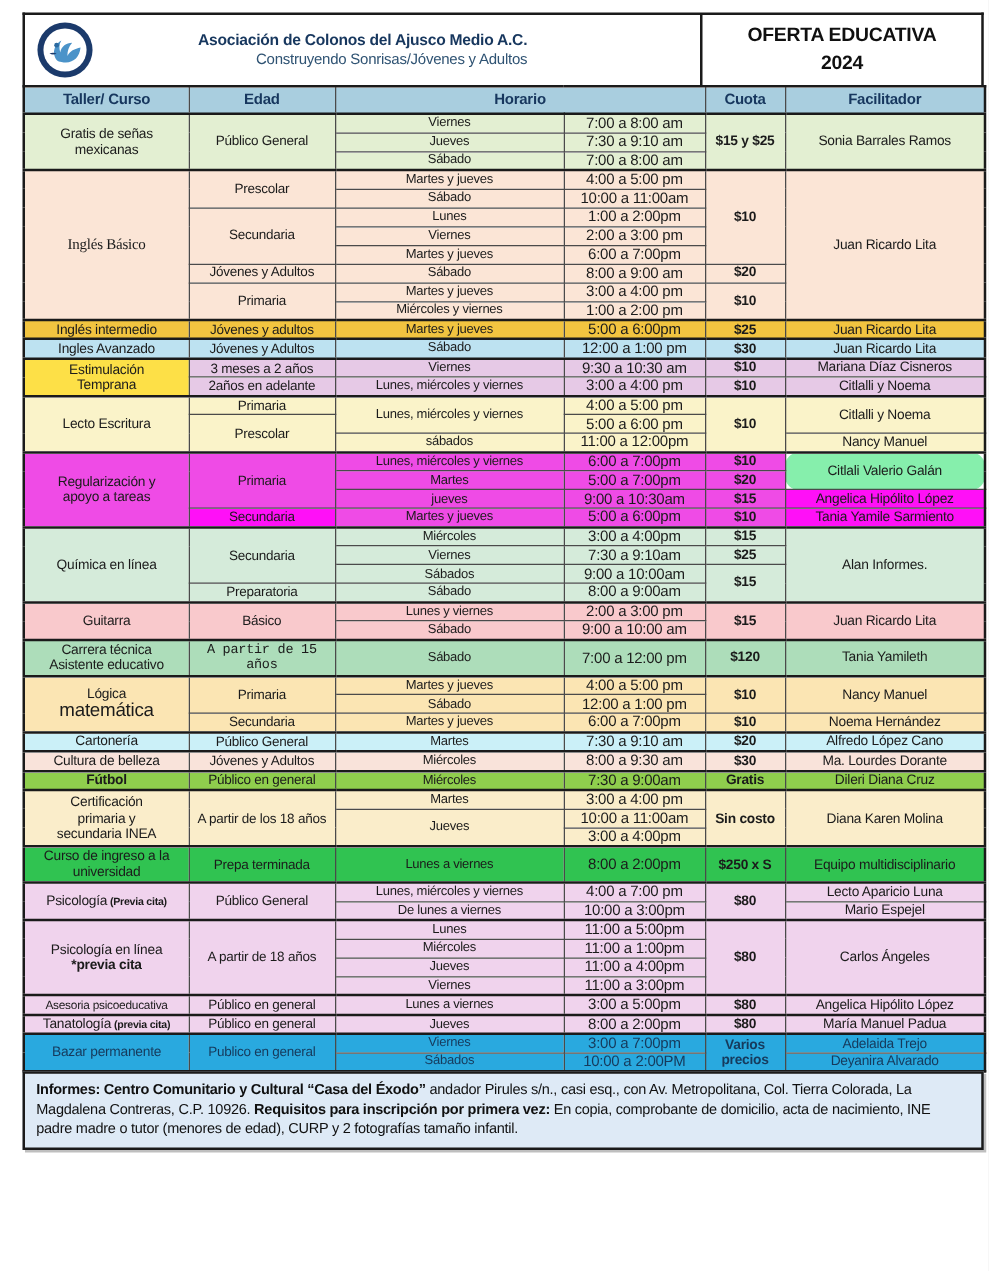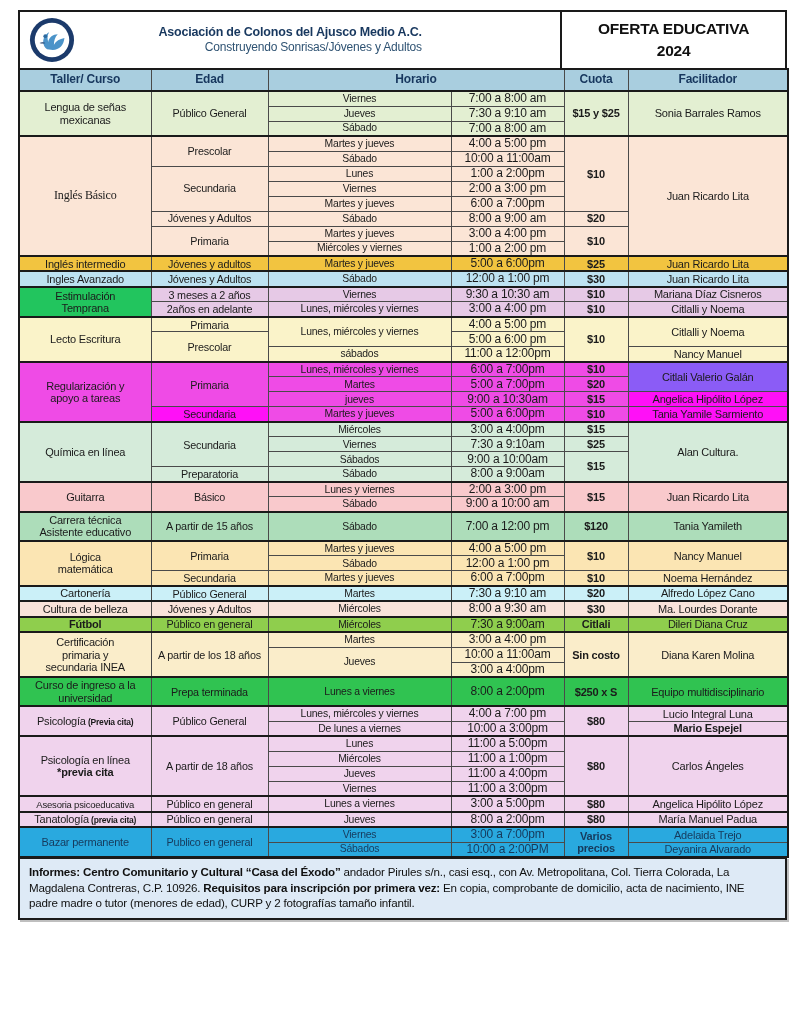--- a/index.html
+++ b/index.html
@@ -30,21 +30,21 @@
   thead th{background:var(--header_row_bg);color:var(--header_row_text);font-weight:bold;font-size:12px;height:20px;border-bottom:2px solid var(--border_dark);}
   tbody tr{height:15px;}
   tbody tr.tall{height:29px;}
   tbody tr.sec-start td{border-top:2px solid var(--border_dark);}
   td.course-cell{font-size:11px;}
   td.age-cell{font-size:10.8px;}
   td.day-cell{font-size:10.4px;}
   td.time-cell{font-size:12px;}
   td.fee-cell{font-size:11px;font-weight:bold;}
   td.facilitator-cell{font-size:11px;}
-  .lg{font-size:11px;}
+  .lg{font-size:15px;}
   .sm{font-size:8.5px;font-weight:bold;}
   .sm2{font-size:9.5px;}
   .b{font-weight:bold;}
   .serif{font-family:"Liberation Serif",serif;font-size:12px;}
 
   
   .footer-note{box-sizing:border-box;width:769px;border:2px solid var(--border_dark);border-top:2px solid var(--border_dark);margin-top:-1px;background:var(--footer_bg);padding:5px 9px 7px 9px;font-size:11.6px;line-height:1.35;color:#101010;text-align:left;letter-spacing:-0.2px;box-shadow:2px 2px 0 rgba(0,0,0,0.25);}
 </style>
 </head>
 <body>
@@ -86,21 +86,21 @@
           <th>Taller/ Curso</th>
           <th>Edad</th>
           <th colspan="2">Horario</th>
           <th>Cuota</th>
           <th>Facilitador</th>
         </tr>
       </thead>
       <tbody>
           <tr class="sec-start">
             <td rowspan="3" class="course-cell" style="background: rgb(227, 239, 210);">
-              <div><span>Lengua de señas</span></div>
+              <div><span>Gratis de señas</span></div>
               <div><span>mexicanas</span></div>
             </td>
             <td rowspan="3" class="age-cell" style="background: rgb(227, 239, 210);">Público General</td>
             <td rowspan="1" class="day-cell" style="background: rgb(227, 239, 210);">Viernes</td>
             <td rowspan="1" class="time-cell" style="background: rgb(227, 239, 210);">7:00 a 8:00 am</td>
             <td rowspan="3" class="fee-cell" style="background: rgb(227, 239, 210);">$15 y $25</td>
             <td rowspan="3" class="facilitator-cell" style="background: rgb(227, 239, 210);">Sonia Barrales Ramos</td>
           </tr>
           <tr>
             <td rowspan="1" class="day-cell" style="background: rgb(227, 239, 210);">Jueves</td>
@@ -167,21 +167,21 @@
             <td rowspan="1" class="course-cell" style="background: rgb(189, 226, 241);">
               <div><span>Ingles Avanzado</span></div>
             </td>
             <td rowspan="1" class="age-cell" style="background: rgb(189, 226, 241);">Jóvenes y Adultos</td>
             <td rowspan="1" class="day-cell" style="background: rgb(189, 226, 241);">Sábado</td>
             <td rowspan="1" class="time-cell" style="background: rgb(189, 226, 241);">12:00 a 1:00 pm</td>
             <td rowspan="1" class="fee-cell" style="background: rgb(189, 226, 241);">$30</td>
             <td rowspan="1" class="facilitator-cell" style="background: rgb(189, 226, 241);">Juan Ricardo Lita</td>
           </tr>
           <tr class="sec-start">
-            <td rowspan="2" class="course-cell" style="background: #22c55e;">
+            <td rowspan="2" class="course-cell" style="background: #fde047;">
               <div><span>Estimulación</span></div>
               <div><span>Temprana</span></div>
             </td>
             <td rowspan="1" class="age-cell" style="background: rgb(230, 201, 230);">3 meses a 2 años</td>
             <td rowspan="1" class="day-cell" style="background: rgb(230, 201, 230);">Viernes</td>
             <td rowspan="1" class="time-cell" style="background: rgb(230, 201, 230);">9:30 a 10:30 am</td>
             <td rowspan="1" class="fee-cell" style="background: rgb(230, 201, 230);">$10</td>
             <td rowspan="1" class="facilitator-cell" style="background: rgb(230, 201, 230);">Mariana Díaz Cisneros</td>
           </tr>
           <tr>
@@ -212,21 +212,21 @@
           </tr>
           <tr class="sec-start">
             <td rowspan="4" class="course-cell" style="background: rgb(239, 75, 230);">
               <div><span>Regularización y</span></div>
               <div><span>apoyo a tareas</span></div>
             </td>
             <td rowspan="3" class="age-cell" style="background: rgb(239, 75, 230);">Primaria</td>
             <td rowspan="1" class="day-cell" style="background: rgb(239, 75, 230);">Lunes, miércoles y viernes</td>
             <td rowspan="1" class="time-cell" style="background: rgb(239, 75, 230);">6:00 a 7:00pm</td>
             <td rowspan="1" class="fee-cell" style="background: rgb(239, 75, 230);">$10</td>
-            <td rowspan="2" class="facilitator-cell" style="background: #8b5cf6;">Citlali Valerio Galán</td>
+            <td rowspan="2" class="facilitator-cell" style="background: #86efac; border-radius: 11px;">Citlali Valerio Galán</td>
           </tr>
           <tr>
             <td rowspan="1" class="day-cell" style="background: rgb(239, 75, 230);">Martes</td>
             <td rowspan="1" class="time-cell" style="background: rgb(239, 75, 230);">5:00 a 7:00pm</td>
             <td rowspan="1" class="fee-cell" style="background: rgb(239, 75, 230);">$20</td>
           </tr>
           <tr>
             <td rowspan="1" class="day-cell" style="background: rgb(239, 75, 230);">jueves</td>
             <td rowspan="1" class="time-cell" style="background: rgb(239, 75, 230);">9:00 a 10:30am</td>
             <td rowspan="1" class="fee-cell" style="background: rgb(239, 75, 230);">$15</td>
@@ -240,21 +240,21 @@
             <td rowspan="1" class="facilitator-cell" style="background: rgb(255, 16, 247);">Tania Yamile Sarmiento</td>
           </tr>
           <tr class="sec-start">
             <td rowspan="4" class="course-cell" style="background: rgb(213, 235, 218);">
               <div><span>Química en línea</span></div>
             </td>
             <td rowspan="3" class="age-cell" style="background: rgb(213, 235, 218);">Secundaria</td>
             <td rowspan="1" class="day-cell" style="background: rgb(213, 235, 218);">Miércoles</td>
             <td rowspan="1" class="time-cell" style="background: rgb(213, 235, 218);">3:00 a 4:00pm</td>
             <td rowspan="1" class="fee-cell" style="background: rgb(213, 235, 218);">$15</td>
-            <td rowspan="4" class="facilitator-cell" style="background: rgb(213, 235, 218);">Alan Cultura.</td>
+            <td rowspan="4" class="facilitator-cell" style="background: rgb(213, 235, 218);">Alan Informes.</td>
           </tr>
           <tr>
             <td rowspan="1" class="day-cell" style="background: rgb(213, 235, 218);">Viernes</td>
             <td rowspan="1" class="time-cell" style="background: rgb(213, 235, 218);">7:30 a 9:10am</td>
             <td rowspan="1" class="fee-cell" style="background: rgb(213, 235, 218);">$25</td>
           </tr>
           <tr>
             <td rowspan="1" class="day-cell" style="background: rgb(213, 235, 218);">Sábados</td>
             <td rowspan="1" class="time-cell" style="background: rgb(213, 235, 218);">9:00 a 10:00am</td>
             <td rowspan="2" class="fee-cell" style="background: rgb(213, 235, 218);">$15</td>
@@ -276,21 +276,21 @@
           </tr>
           <tr>
             <td rowspan="1" class="day-cell" style="background: rgb(249, 201, 204);">Sábado</td>
             <td rowspan="1" class="time-cell" style="background: rgb(249, 201, 204);">9:00 a 10:00 am</td>
           </tr>
           <tr class="sec-start tall">
             <td rowspan="1" class="course-cell" style="background: rgb(173, 221, 186);">
               <div><span>Carrera técnica</span></div>
               <div><span>Asistente educativo</span></div>
             </td>
-            <td rowspan="1" class="age-cell" style="background: rgb(173, 221, 186);">A partir de 15 años</td>
+            <td rowspan="1" class="age-cell" style="background: rgb(173, 221, 186); font-family: Liberation Mono, monospace;">A partir de 15 años</td>
             <td rowspan="1" class="day-cell" style="background: rgb(173, 221, 186);">Sábado</td>
             <td rowspan="1" class="time-cell" style="background: rgb(173, 221, 186);">7:00 a 12:00 pm</td>
             <td rowspan="1" class="fee-cell" style="background: rgb(173, 221, 186);">$120</td>
             <td rowspan="1" class="facilitator-cell lg" style="background: rgb(173, 221, 186);">Tania Yamileth</td>
           </tr>
           <tr class="sec-start">
             <td rowspan="3" class="course-cell" style="background: rgb(251, 229, 179);">
               <div><span>Lógica</span></div>
               <div><span class="lg">matemática</span></div>
             </td>
@@ -331,21 +331,21 @@
             <td rowspan="1" class="fee-cell" style="background: rgb(249, 227, 218);">$30</td>
             <td rowspan="1" class="facilitator-cell" style="background: rgb(249, 227, 218);">Ma. Lourdes Dorante</td>
           </tr>
           <tr class="sec-start">
             <td rowspan="1" class="course-cell" style="background: rgb(143, 206, 77);">
               <div><span class="b">Fútbol</span></div>
             </td>
             <td rowspan="1" class="age-cell" style="background: rgb(143, 206, 77);">Público en general</td>
             <td rowspan="1" class="day-cell" style="background: rgb(143, 206, 77);">Miércoles</td>
             <td rowspan="1" class="time-cell" style="background: rgb(143, 206, 77);">7:30 a 9:00am</td>
-            <td rowspan="1" class="fee-cell" style="background: rgb(143, 206, 77);">Citlali</td>
+            <td rowspan="1" class="fee-cell" style="background: rgb(143, 206, 77);">Gratis</td>
             <td rowspan="1" class="facilitator-cell" style="background: rgb(143, 206, 77);">Dileri Diana Cruz</td>
           </tr>
           <tr class="sec-start">
             <td rowspan="3" class="course-cell" style="background: rgb(250, 237, 202);">
               <div><span>Certificación</span></div>
               <div><span>primaria y</span></div>
               <div><span>secundaria INEA</span></div>
             </td>
             <td rowspan="3" class="age-cell" style="background: rgb(250, 237, 202);">A partir de los 18 años</td>
             <td rowspan="1" class="day-cell" style="background: rgb(250, 237, 202);">Martes</td>
@@ -372,26 +372,26 @@
             <td rowspan="1" class="facilitator-cell" style="background: rgb(48, 195, 81);">Equipo multidisciplinario</td>
           </tr>
           <tr class="sec-start">
             <td rowspan="2" class="course-cell" style="background: rgb(240, 211, 237);">
               <div><span>Psicología</span><span class="sm"> (Previa cita)</span></div>
             </td>
             <td rowspan="2" class="age-cell" style="background: rgb(240, 211, 237);">Público General</td>
             <td rowspan="1" class="day-cell" style="background: rgb(240, 211, 237);">Lunes, miércoles y viernes</td>
             <td rowspan="1" class="time-cell" style="background: rgb(240, 211, 237);">4:00 a 7:00 pm</td>
             <td rowspan="2" class="fee-cell" style="background: rgb(240, 211, 237);">$80</td>
-            <td rowspan="1" class="facilitator-cell" style="background: rgb(240, 211, 237);">Lucio Integral Luna</td>
+            <td rowspan="1" class="facilitator-cell" style="background: rgb(240, 211, 237);">Lecto Aparicio Luna</td>
           </tr>
           <tr>
             <td rowspan="1" class="day-cell" style="background: rgb(240, 211, 237);">De lunes a viernes</td>
             <td rowspan="1" class="time-cell" style="background: rgb(240, 211, 237);">10:00 a 3:00pm</td>
-            <td rowspan="1" class="facilitator-cell" style="background: rgb(240, 211, 237); font-weight: bold;">Mario Espejel</td>
+            <td rowspan="1" class="facilitator-cell" style="background: rgb(240, 211, 237);">Mario Espejel</td>
           </tr>
           <tr class="sec-start">
             <td rowspan="4" class="course-cell" style="background: rgb(240, 211, 237);">
               <div><span>Psicología en línea</span></div>
               <div><span class="b">*previa cita</span></div>
             </td>
             <td rowspan="4" class="age-cell" style="background: rgb(240, 211, 237);">A partir de 18 años</td>
             <td rowspan="1" class="day-cell" style="background: rgb(240, 211, 237);">Lunes</td>
             <td rowspan="1" class="time-cell" style="background: rgb(240, 211, 237);">11:00 a 5:00pm</td>
             <td rowspan="4" class="fee-cell" style="background: rgb(240, 211, 237);">$80</td>

